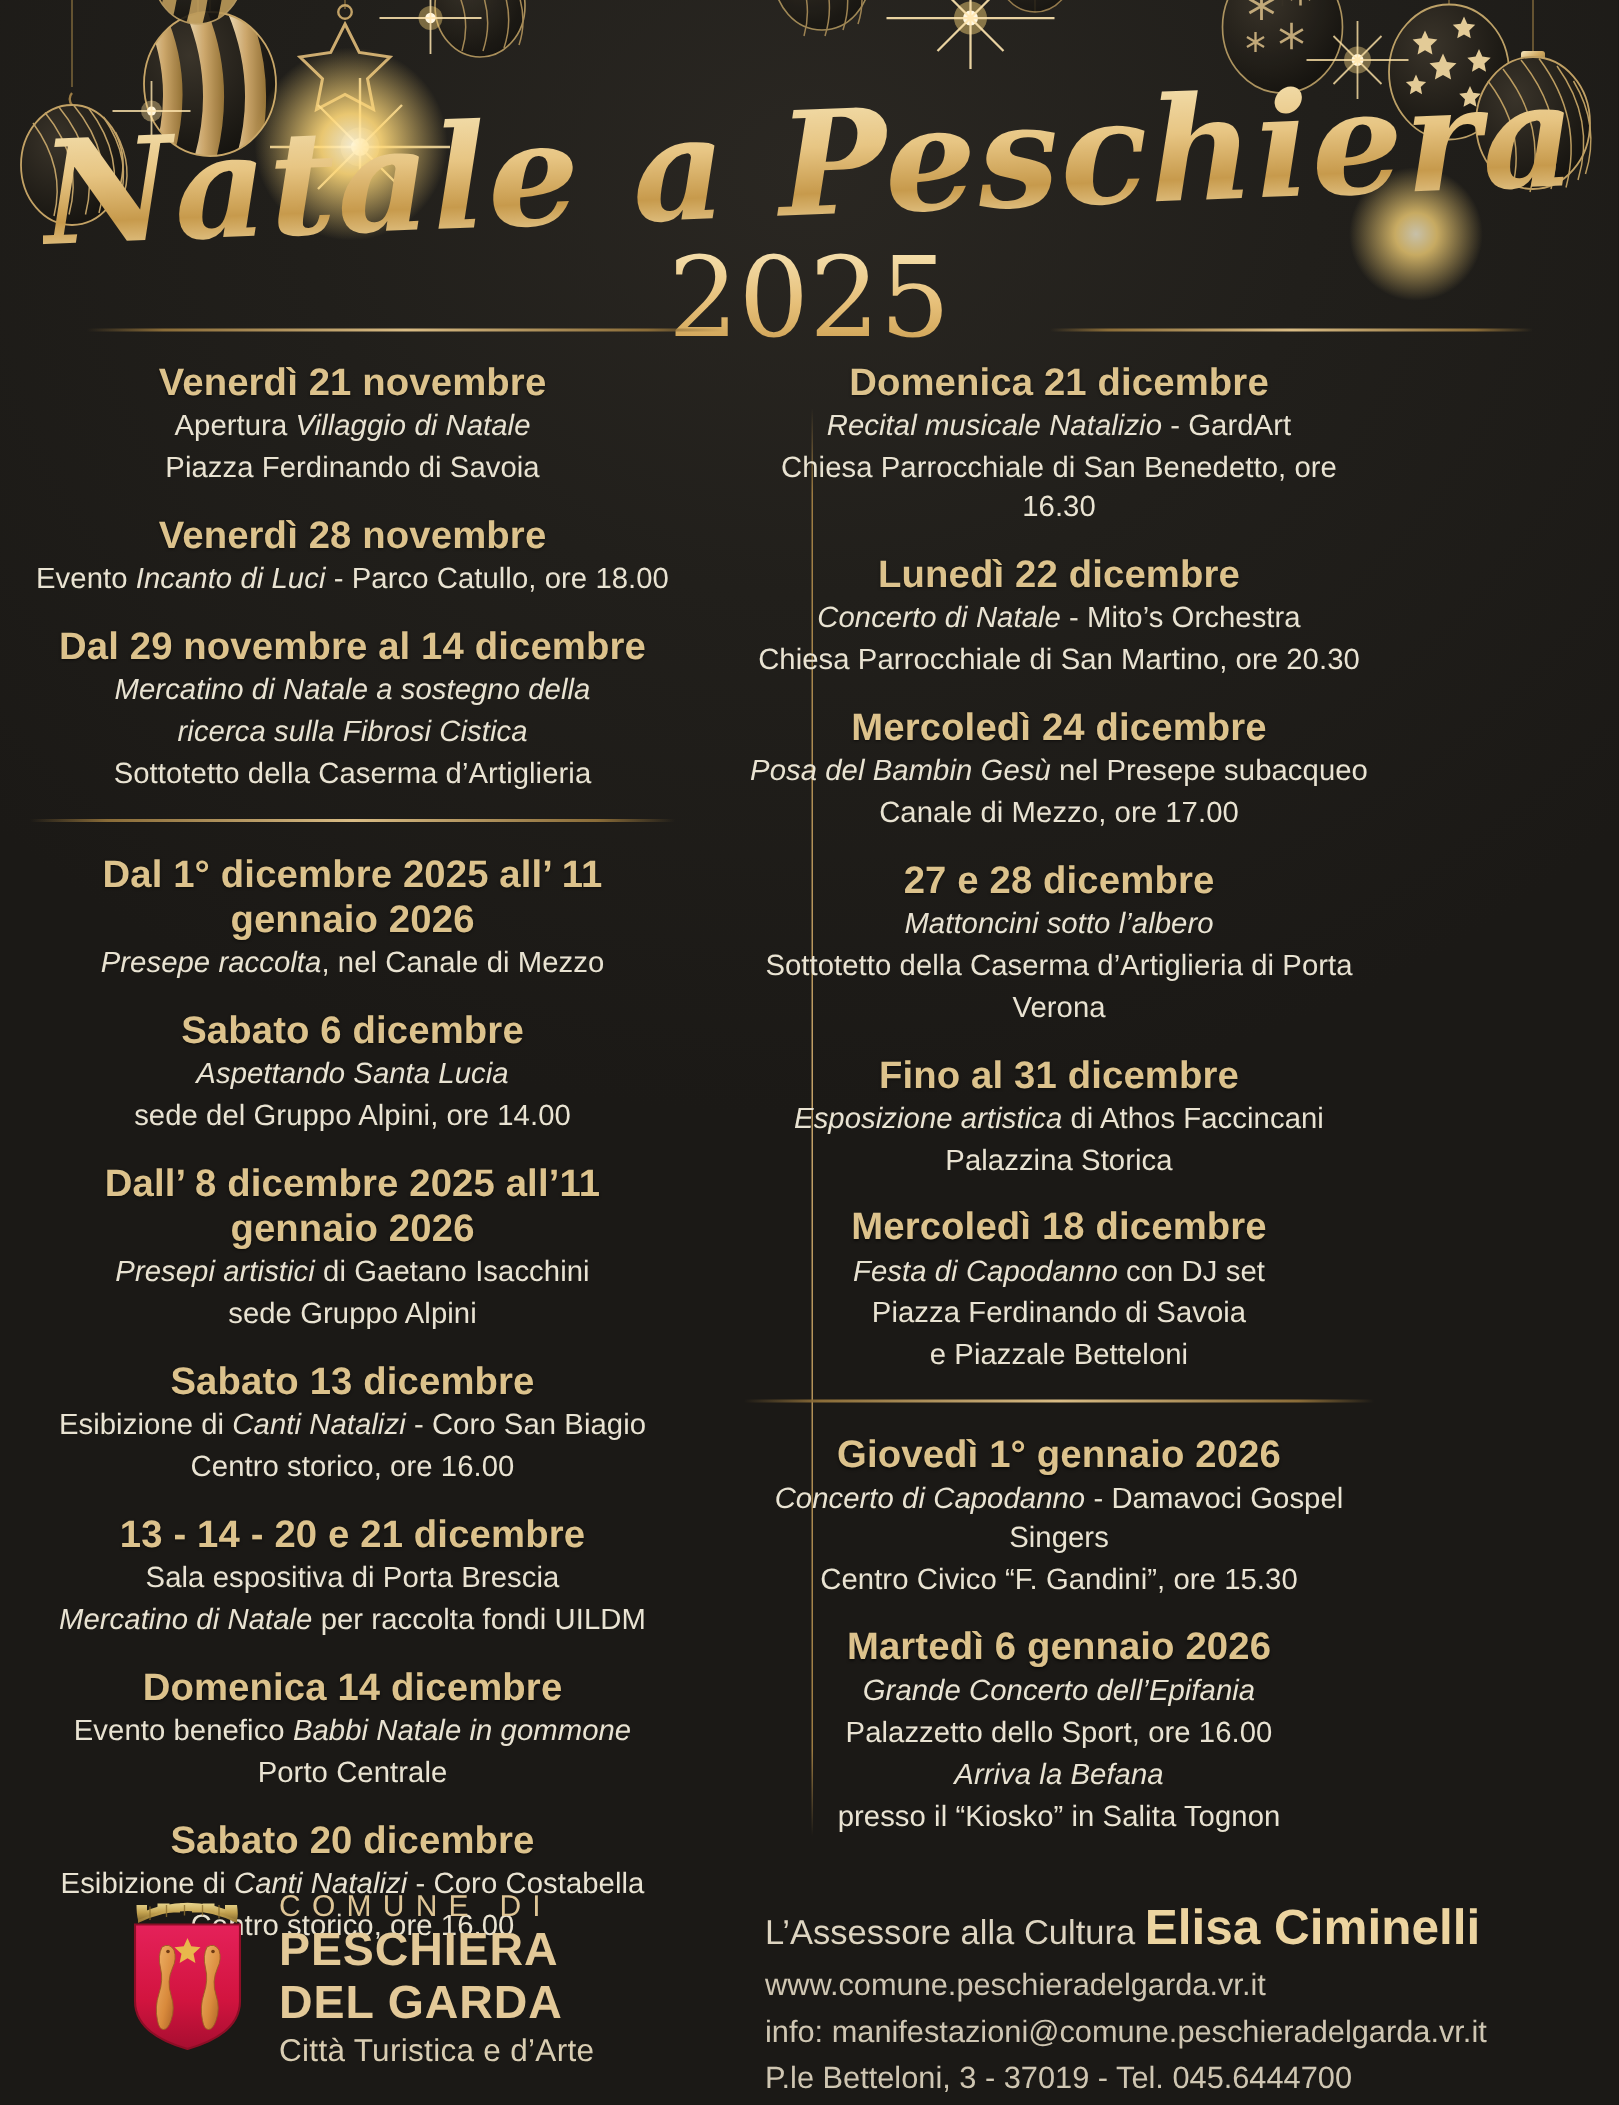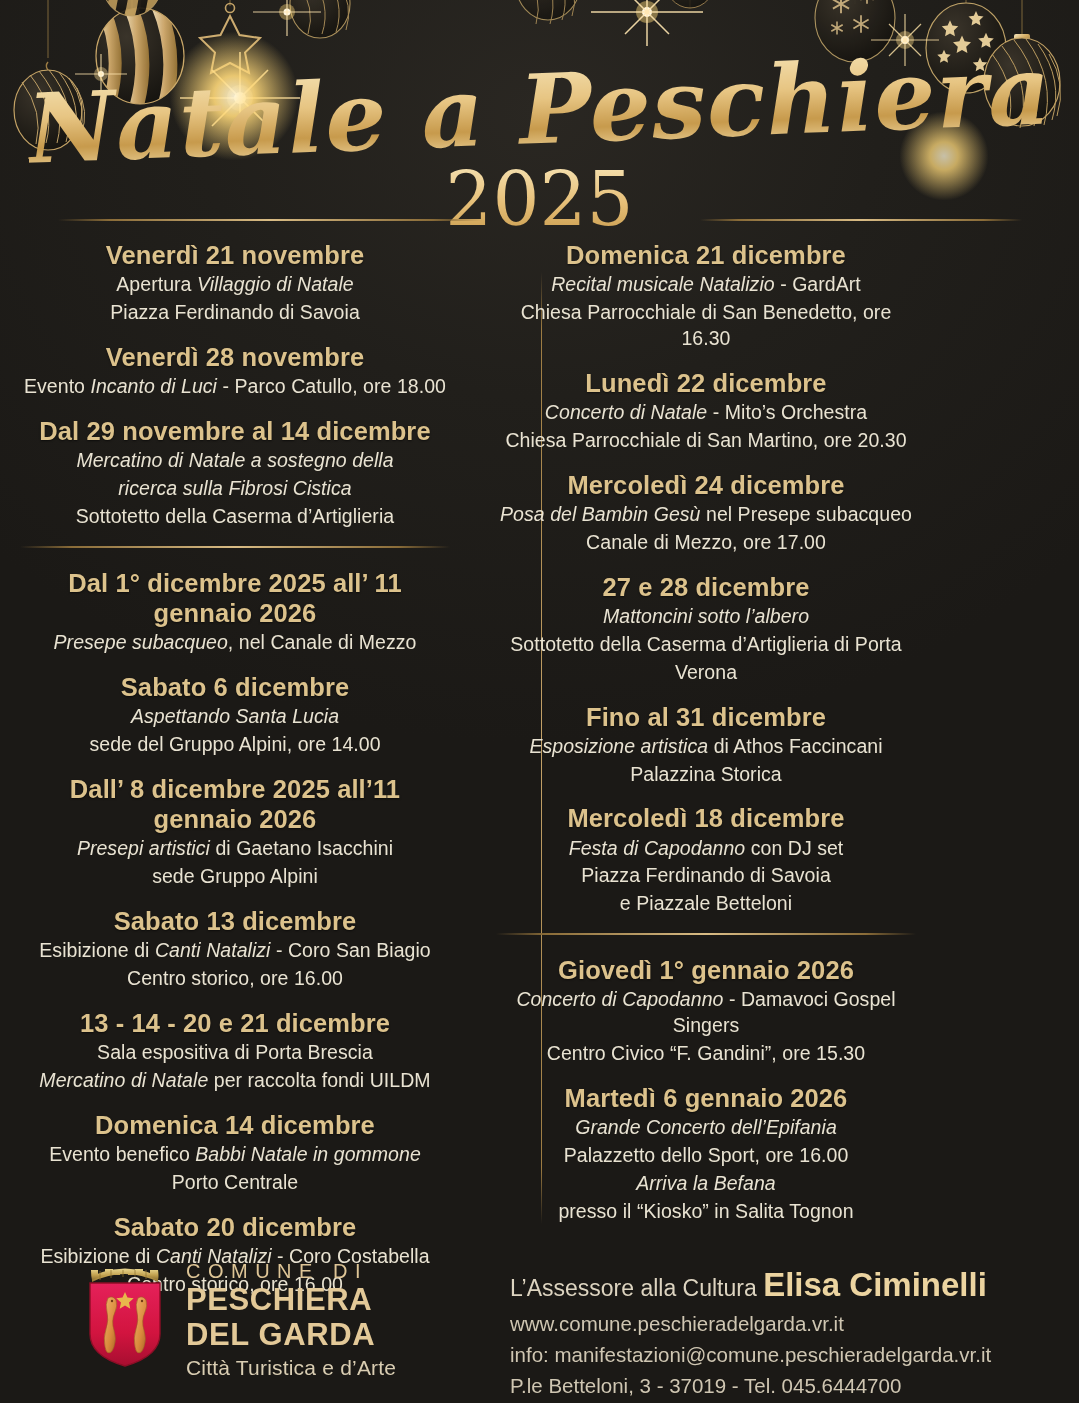--- a/index.html
+++ b/index.html
@@ -318,21 +318,21 @@
         </div>
         <div class="ev">
           <div class="d">Dal 29 novembre al 14 dicembre</div>
           <div class="l"><em>Mercatino di Natale a sostegno della</em></div>
           <div class="l"><em>ricerca sulla Fibrosi Cistica</em></div>
           <div class="l"><span>Sottotetto della Caserma d’Artiglieria</span></div>
         </div>
         <hr class="rule sep sep-l">
         <div class="ev">
           <div class="d">Dal 1° dicembre 2025 all’ 11 gennaio 2026</div>
-          <div class="l"><em>Presepe subacqueo</em><span>, nel Canale di Mezzo</span></div>
+          <div class="l"><em>Presepe raccolta</em><span>, nel Canale di Mezzo</span></div>
         </div>
         <div class="ev">
           <div class="d">Sabato 6 dicembre</div>
           <div class="l"><em>Aspettando Santa Lucia</em></div>
           <div class="l"><span>sede del Gruppo Alpini, ore 14.00</span></div>
         </div>
         <div class="ev">
           <div class="d">Dall’ 8 dicembre 2025 all’11 gennaio 2026</div>
           <div class="l"><em>Presepi artistici</em><span> di Gaetano Isacchini</span></div>
           <div class="l"><span>sede Gruppo Alpini</span></div>

